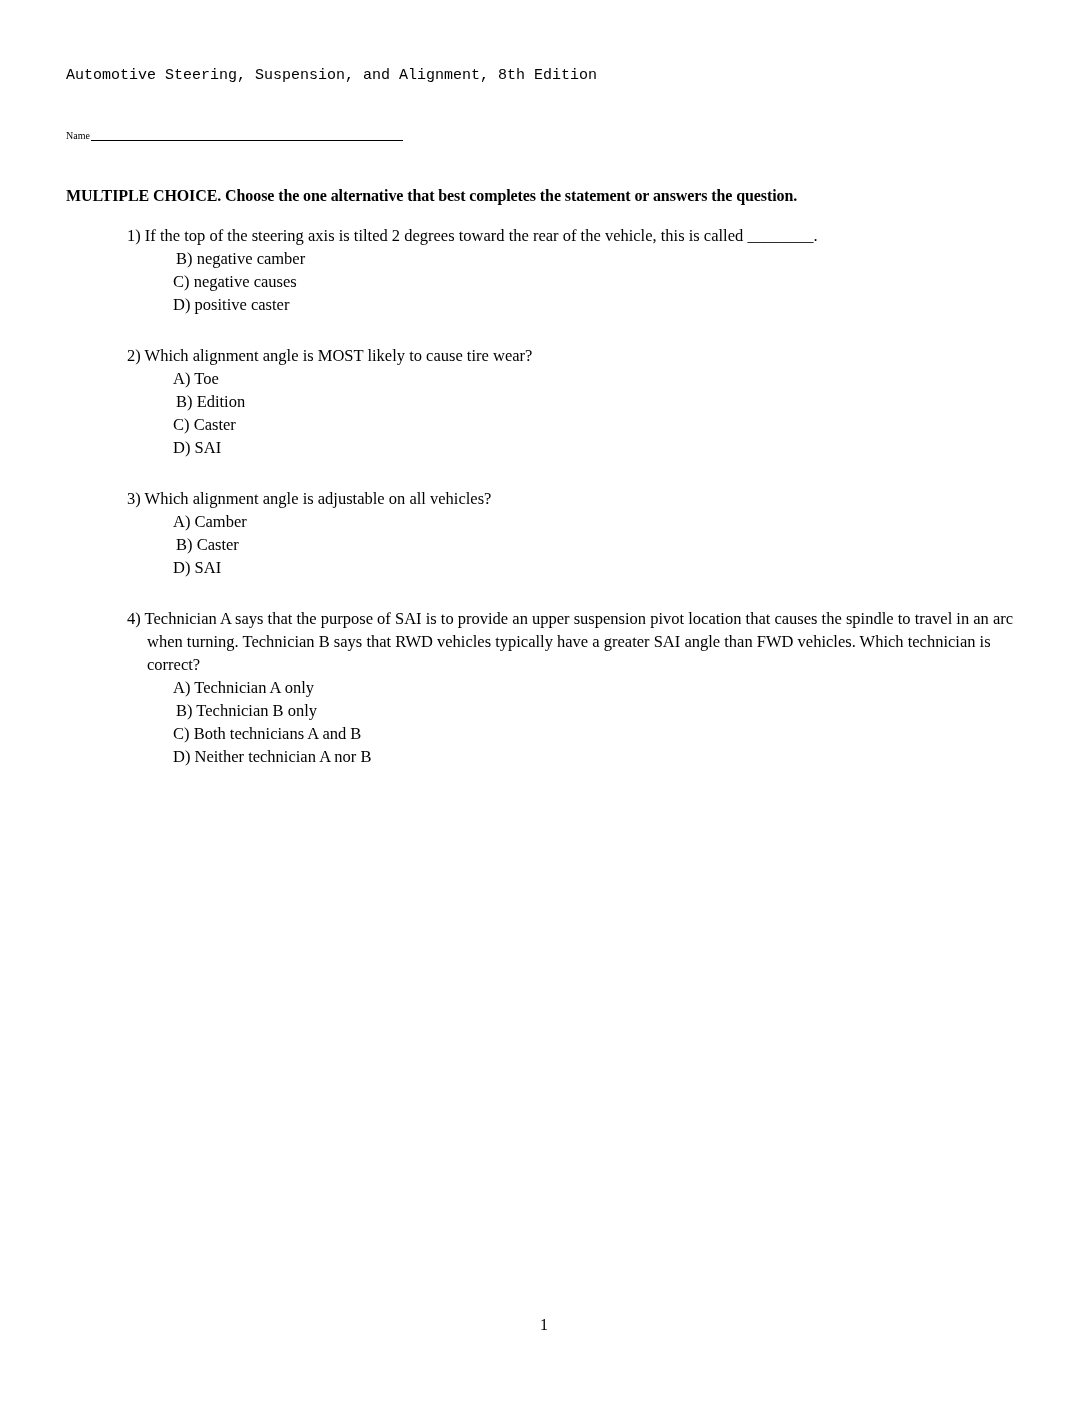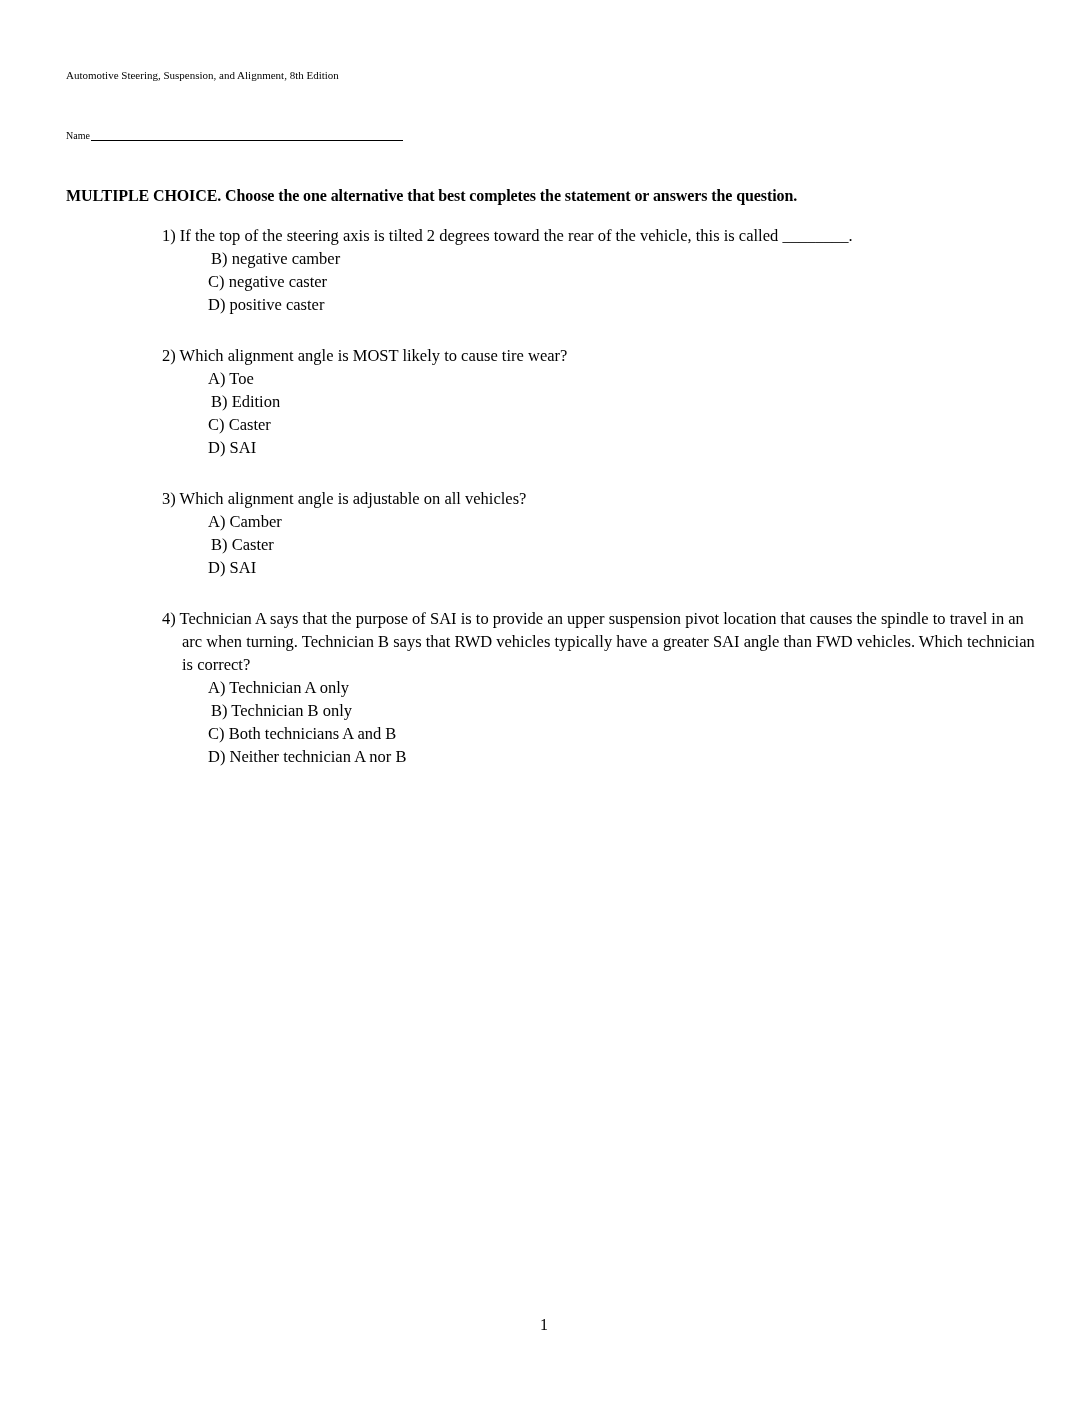--- a/index.html
+++ b/index.html
@@ -1,23 +1,23 @@
 <!DOCTYPE html>
 <html><head>
 <meta charset="utf-8">
 <style>
   html, body { margin:0; padding:0; background:#fff; }
   body { width:1088px; height:1408px; position:relative; overflow:hidden; color:#000; }
   .serif { font-family: "Liberation Serif", "DejaVu Serif", serif; }
-  .header { position:absolute; left:66px; top:66px; font-size:11px; line-height:19px; }
+  .header { position:absolute; left:66px; top:66px; font-size:15px; line-height:19px;font-family:Liberation Mono, monospace; }
   .name-row { position:absolute; left:66px; top:124px; font-size:10px; display:flex; align-items:flex-end; }
   .name-line { display:inline-block; width:312px; border-bottom:1px solid #000; height:16px; margin-left:1px; }
   .instructions { position:absolute; left:66px; top:187px; font-size:16px; font-weight:bold; letter-spacing:-0.1px; }
   .questions { position:absolute; left:127px; top:224px; width:910px; font-size:16.5px; }
-  .question { margin-bottom:28px;margin-left:35px; }
+  .question { margin-bottom:28px; }
   .qtext { line-height:23px; padding-left:20px; text-indent:-20px; }
   .choice { line-height:23px; padding-left:46px; }
   .choice.indent1 { padding-left:49px; }
   .page-num { position:absolute; left:540px; top:1316px; font-size:16px; }
 </style>
 </head>
 <body class="serif">
 
 <div class="header">
   <div>Automotive Steering, Suspension, and Alignment, 8th Edition</div>
@@ -27,21 +27,21 @@
   <span>Name</span>
   <span class="name-line"></span>
 </div>
 
 <div class="instructions">MULTIPLE CHOICE.  Choose the one alternative that best completes the statement or answers the question.</div>
 
 <div class="questions">
   <div class="question">
     <div class="qtext">1) If the top of the steering axis is tilted 2 degrees toward the rear of the vehicle, this is called ________.</div>
     <div class="choice indent1">B) negative camber</div>
-    <div class="choice">C) negative caster</div>
+    <div class="choice">C) negative causes</div>
     <div class="choice">D) positive caster</div>
   </div>
   <div class="question">
     <div class="qtext">2) Which alignment angle is MOST likely to cause tire wear?</div>
     <div class="choice">A) Toe</div>
     <div class="choice indent1">B) Edition</div>
     <div class="choice">C) Caster</div>
     <div class="choice">D) SAI</div>
   </div>
   <div class="question">

